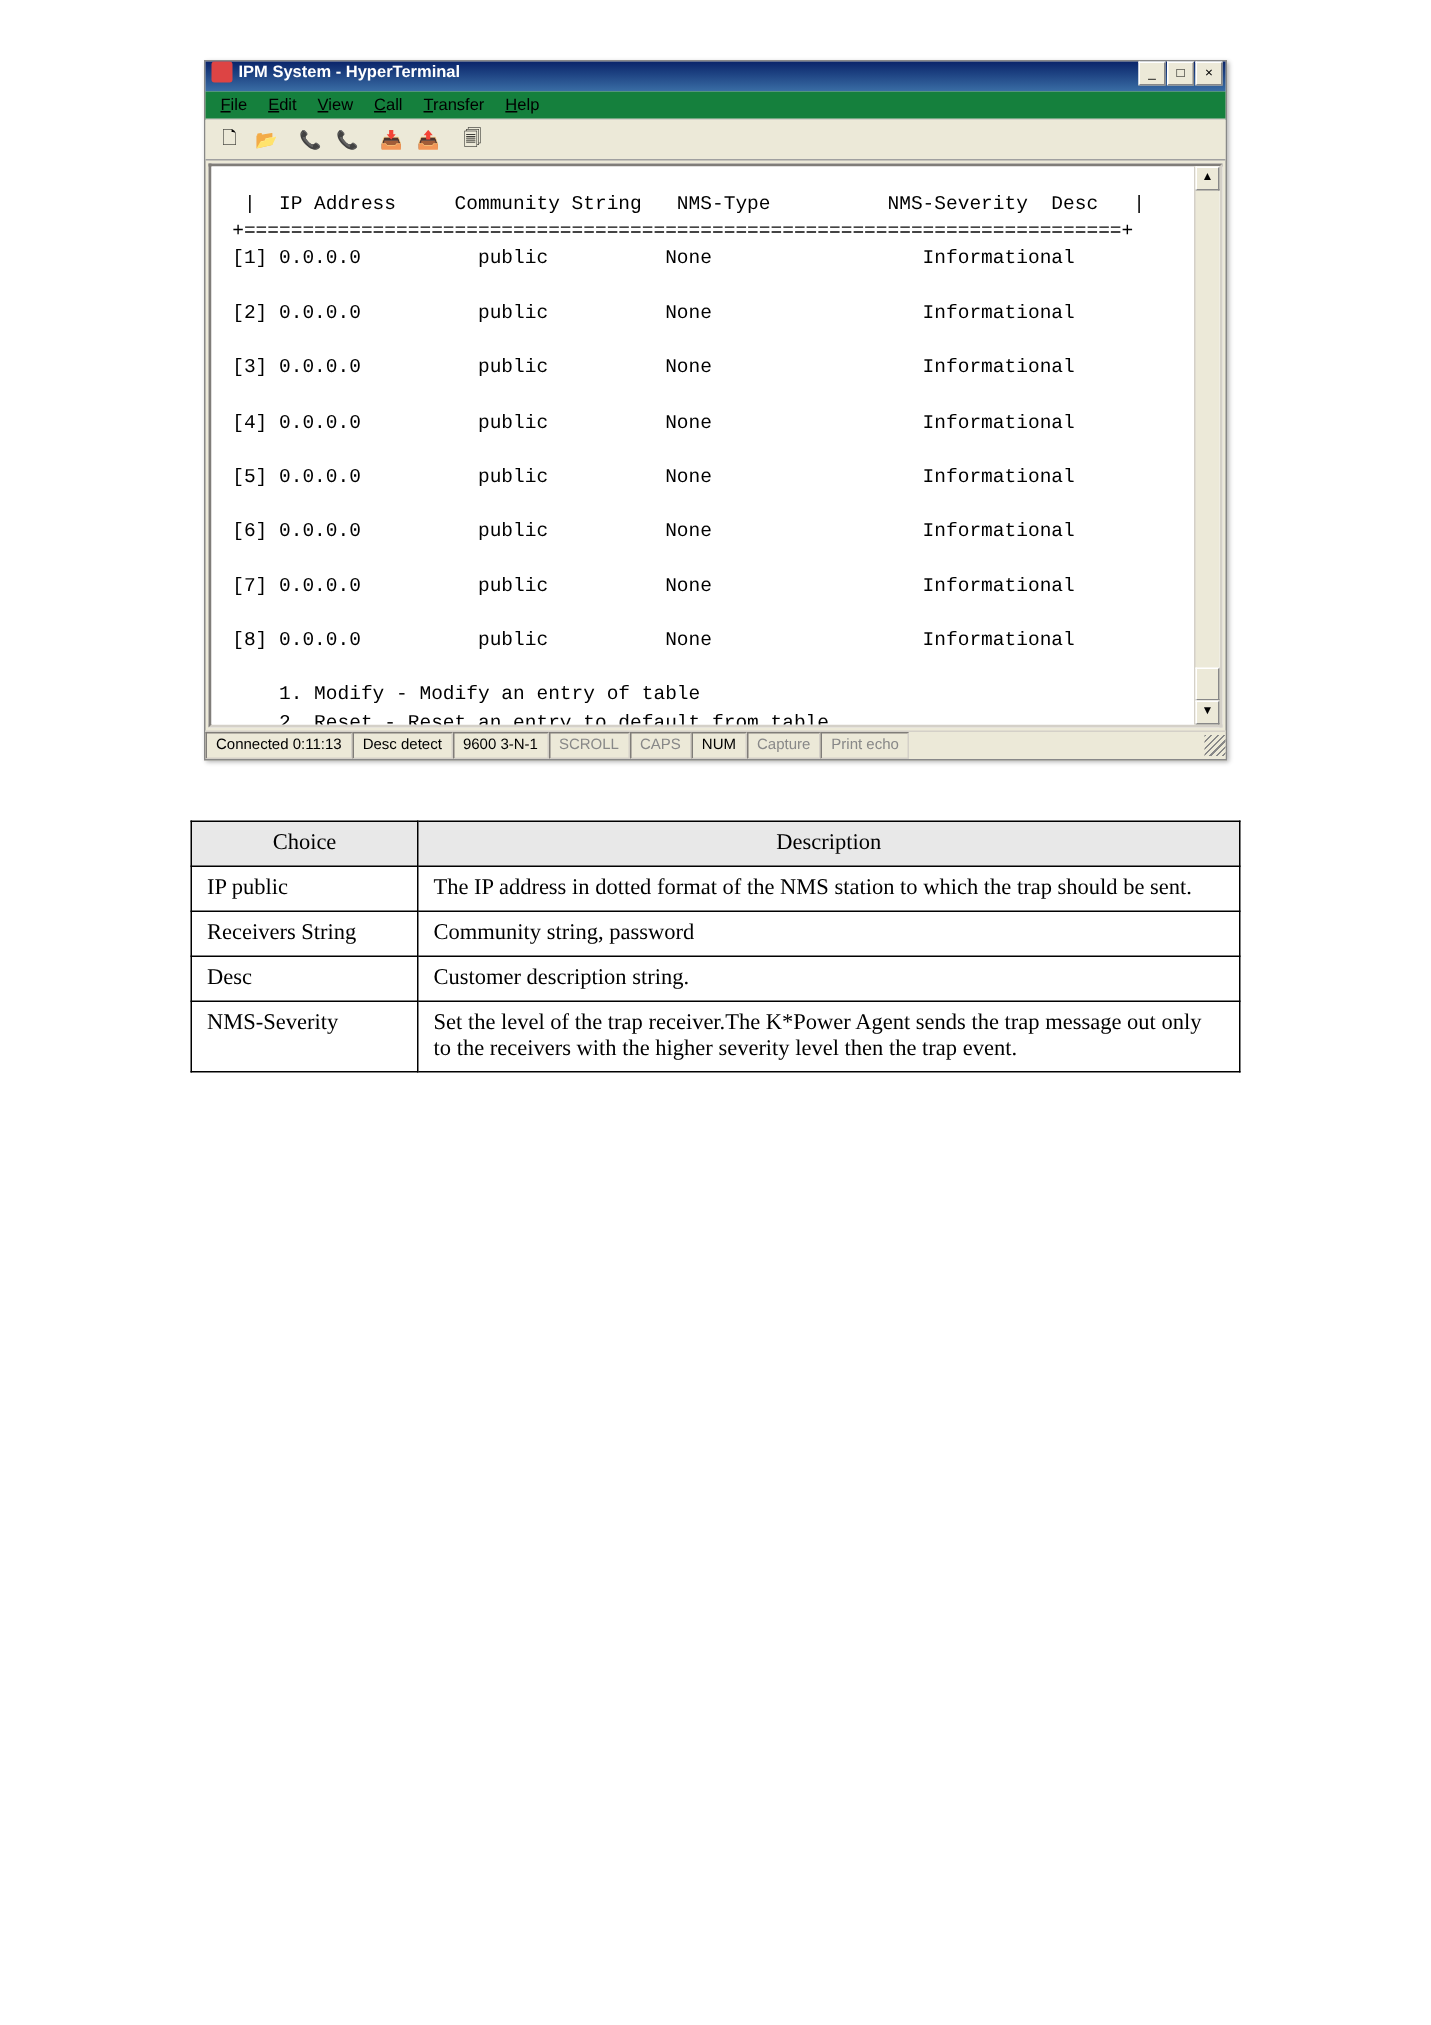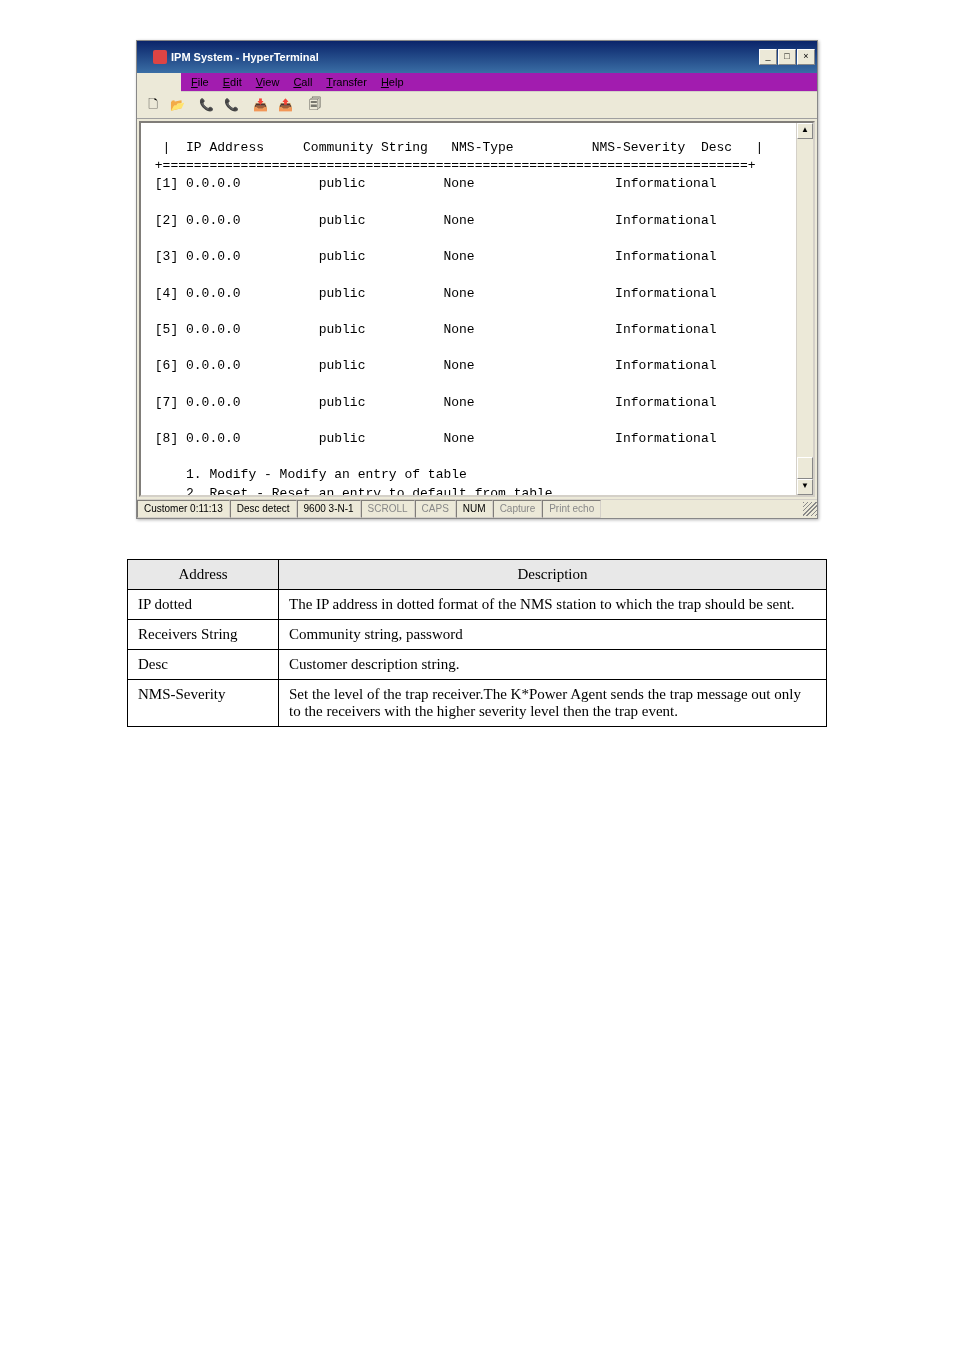--- a/index.html
+++ b/index.html
@@ -13,26 +13,26 @@
     padding: 40px 60px;
   }
   .screenshot {
     margin: 0 auto 40px auto;
     width: 680px;
     border: 1px solid #888;
     box-shadow: 1px 1px 3px rgba(0,0,0,0.3);
     background: #ece9d8;
   }
   .titlebar {
-    height: 32px;
+    height: 20px;
     background: linear-gradient(to bottom, #0a246a, #3a6ea5);
     display: flex;
-    align-items: center;
+    align-items: flex-start;
     justify-content: space-between;
-    padding: 0 2px 0 16px;
+    padding: 0 2px 0 4px;
   }
   .titlebar-left {
     display: flex;
     align-items: center;
     gap: 4px;
   }
   .title-icon {
     width: 14px;
     height: 14px;
     background: #d44;
@@ -55,28 +55,27 @@
     border: 1px solid #fff;
     border-right-color: #888;
     border-bottom-color: #888;
     font-size: 9px;
     line-height: 12px;
     text-align: center;
     font-family: Arial;
   }
   .menubar {
     height: 18px;
-    background: #a21caf;
+    background: #15803d;
     display: flex;
     align-items: center;
     padding: 0 4px;
     font-size: 11px;
     gap: 2px;
     border-bottom: 1px solid #d4d0c8;
-    margin-left: 44px;
   }
   .menu-item {
     padding: 1px 6px;
   }
   .menu-item span.u { text-decoration: underline; }
   .toolbar {
     height: 26px;
     background: #ece9d8;
     display: flex;
     align-items: center;
@@ -265,43 +264,43 @@
 
  Please Enter Your Choice =&gt; _</div>
       <div class="scrollbar-v">
         <div class="scroll-btn scroll-up">▲</div>
         <div class="scroll-thumb"></div>
         <div class="scroll-btn scroll-down">▼</div>
       </div>
     </div>
 
     <div class="statusbar" id="statusbar">
-        <div class="status-cell">Customer 0:11:13</div>
+        <div class="status-cell">Connected 0:11:13</div>
         <div class="status-cell">Desc detect</div>
         <div class="status-cell">9600 3-N-1</div>
         <div class="status-cell dim">SCROLL</div>
         <div class="status-cell dim">CAPS</div>
         <div class="status-cell">NUM</div>
         <div class="status-cell dim">Capture</div>
         <div class="status-cell dim">Print echo</div>
         <div class="resize-grip"></div>
       </div>
 
   </div>
 
   <table class="info-table">
     <thead>
       <tr>
-        <th>Address</th>
+        <th>Choice</th>
         <th>Description</th>
       </tr>
     </thead>
     <tbody id="info-tbody">
         <tr>
-          <td>IP dotted</td>
+          <td>IP public</td>
           <td>The IP address in dotted format of the NMS station to which the trap should be sent.</td>
         </tr>
         <tr>
           <td>Receivers String</td>
           <td>Community string, password</td>
         </tr>
         <tr>
           <td>Desc</td>
           <td>Customer description string.</td>
         </tr>

